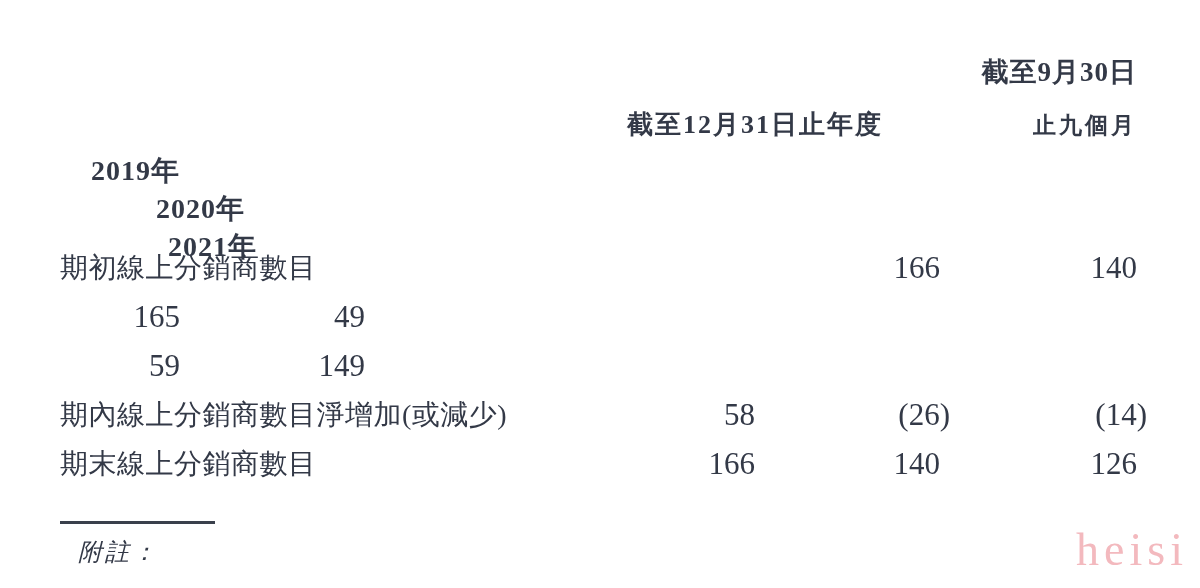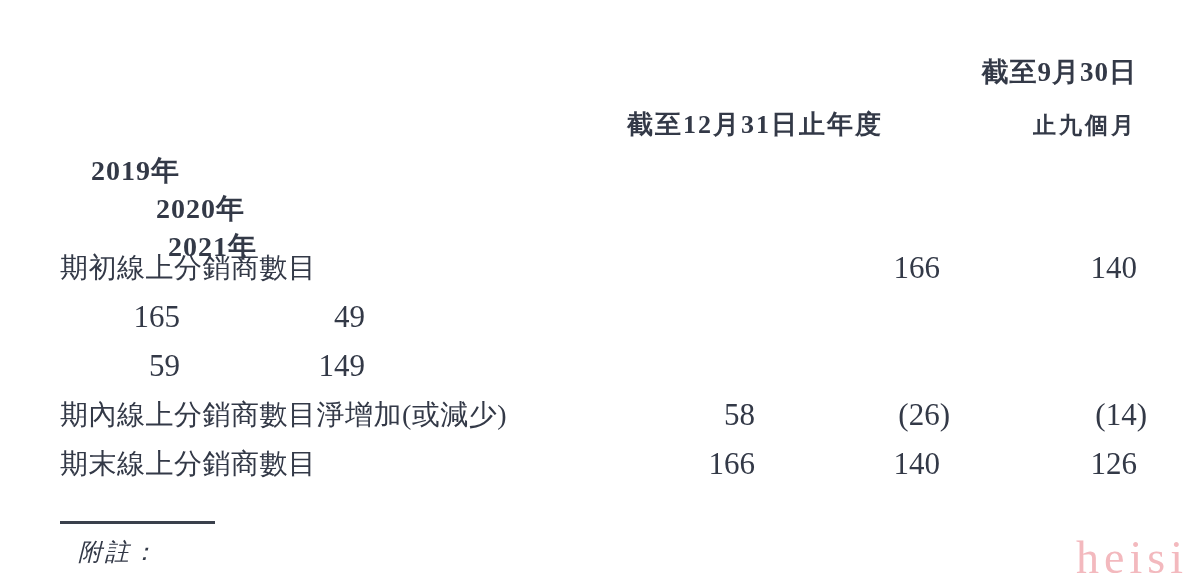--- a/index.html
+++ b/index.html
@@ -117,21 +117,21 @@
     font-style: italic;
     letter-spacing: 3px;
     white-space: nowrap;
     margin-left: 16px;
   }
 
   
   .watermark {
     position: absolute;
     right: 12px;
-    bottom: 4px;
+    bottom: 12px;
     font-size: 46px;
     letter-spacing: 5px;
     font-family: "Liberation Serif", "DejaVu Serif", serif;
     white-space: nowrap;
   }
 </style>
 </head>
 <body>
 
 <div class="page" style="color: rgb(51, 57, 71); background: rgb(255, 255, 255);">

